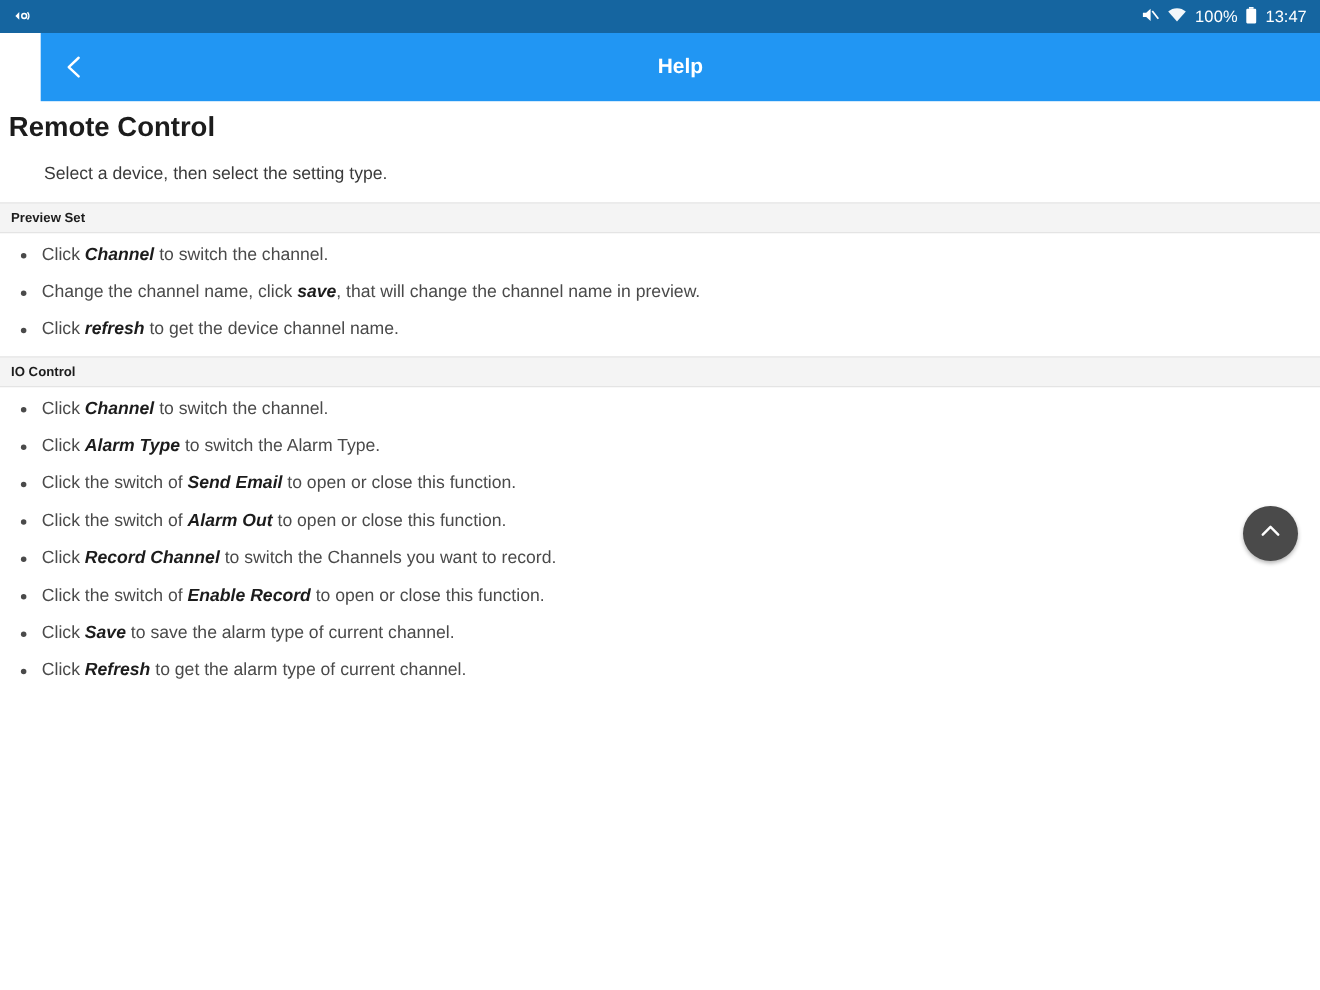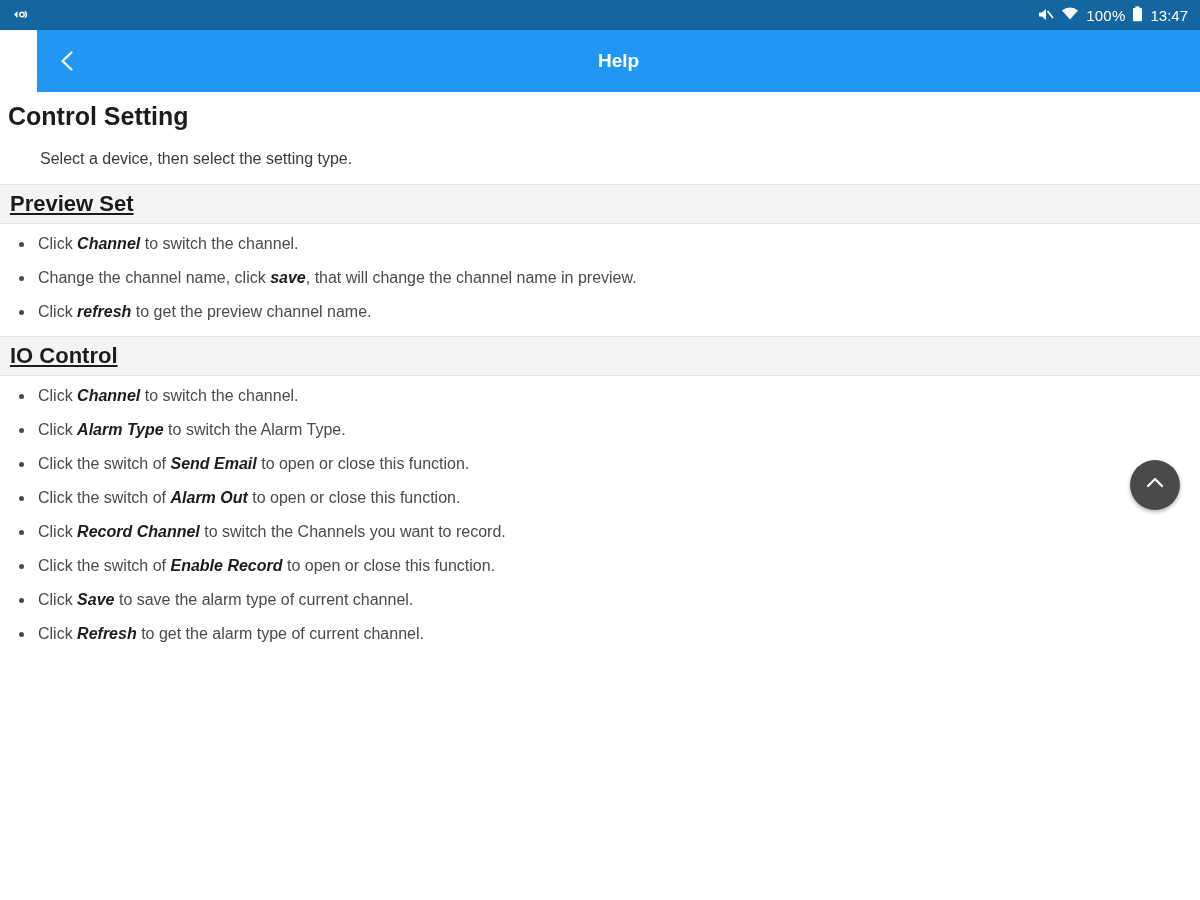--- a/index.html
+++ b/index.html
@@ -96,27 +96,26 @@
     font-size: 16px;
     color: #3a3a3a;
     padding: 3px 8px 0 24px;
     margin: 16px;
   }
 
   .section-header {
     background: #f4f4f4;
     border-top: 1px solid #e3e3e3;
     border-bottom: 1px solid #e3e3e3;
-    font-size: 22px;
+    font-size: 12px;
     font-weight: bold;
     color: #1c1c1c;
     padding: 6px 10px;
     margin-top: 14px;
     box-sizing: border-box;
-    text-decoration: underline;
   }
 
   ul.bullets {
     list-style: none;
     margin: 0;
     padding: 10px 0 0 0;
   }
   ul.bullets li {
     position: relative;
     font-size: 16px;
@@ -199,29 +198,29 @@
       <svg width="26" height="26" viewBox="0 0 26 26">
         <polyline points="16.5,4.5 7.5,13 16.5,21.5" fill="none" stroke="#ffffff" stroke-width="2.2" stroke-linecap="round" stroke-linejoin="round"></polyline>
       </svg>
     </span>
   </div>
   <div class="app-title">Help</div>
 </div>
 
 <div class="content">
 
-  <h1 class="page-title">Control Setting</h1>
+  <h1 class="page-title">Remote Control</h1>
   <p class="page-subtitle">Select a device, then select the setting type.</p>
 
   <div id="sections-root">
       <div class="section-header">Preview Set</div>
       <ul class="bullets">
         <li><span>Click </span><b>Channel</b><span> to switch the channel.</span></li>
         <li><span>Change the channel name, click </span><b>save</b><span>, that will change the channel name in preview.</span></li>
-        <li><span>Click </span><b>refresh</b><span> to get the preview channel name.</span></li>
+        <li><span>Click </span><b>refresh</b><span> to get the device channel name.</span></li>
       </ul>
       <div class="section-header">IO Control</div>
       <ul class="bullets">
         <li><span>Click </span><b>Channel</b><span> to switch the channel.</span></li>
         <li><span>Click </span><b>Alarm Type</b><span> to switch the Alarm Type.</span></li>
         <li><span>Click the switch of </span><b>Send Email</b><span> to open or close this function.</span></li>
         <li><span>Click the switch of </span><b>Alarm Out</b><span> to open or close this function.</span></li>
         <li><span>Click </span><b>Record Channel</b><span> to switch the Channels you want to record.</span></li>
         <li><span>Click the switch of </span><b>Enable Record</b><span> to open or close this function.</span></li>
         <li><span>Click </span><b>Save</b><span> to save the alarm type of current channel.</span></li>

